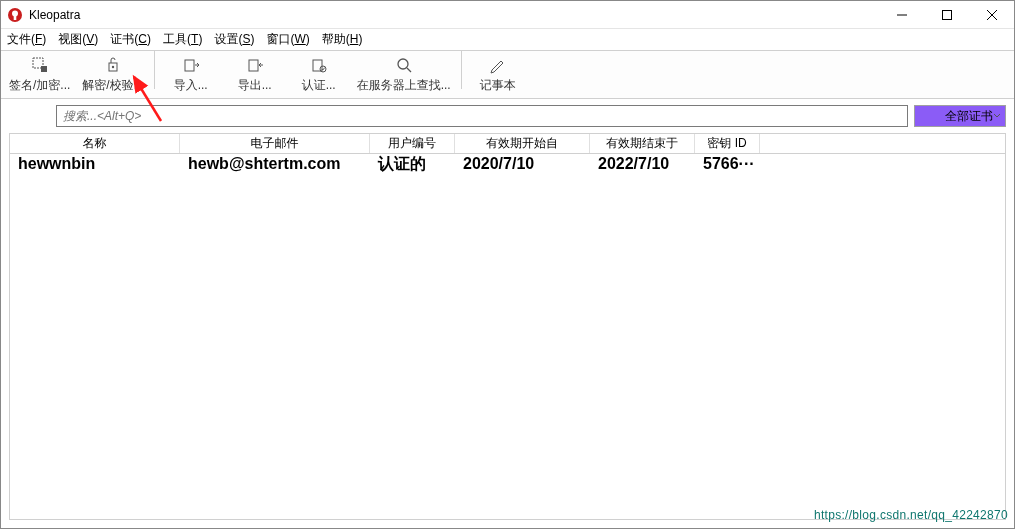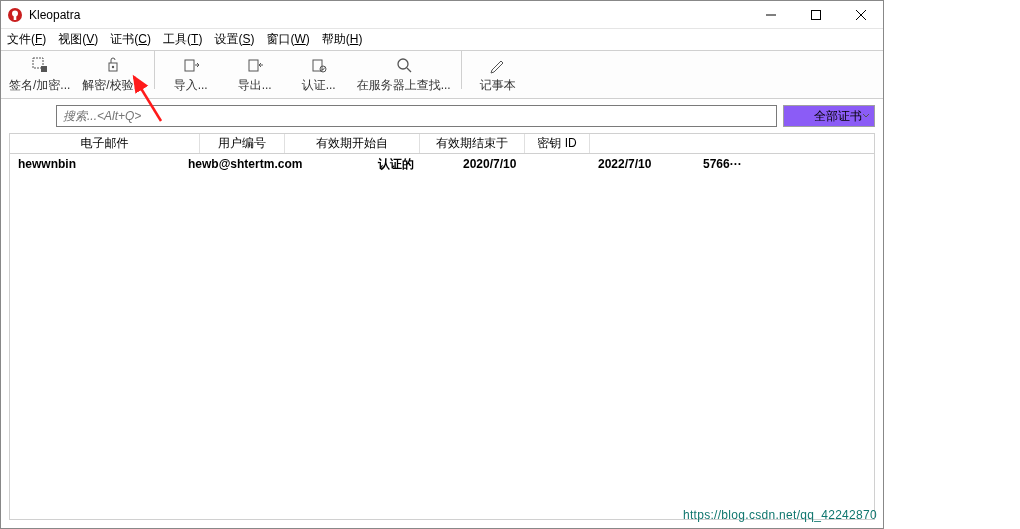--- a/index.html
+++ b/index.html
@@ -1,17 +1,17 @@
 <!DOCTYPE html>
 <html><head>
 <meta charset="utf-8">
 <style>
   * { box-sizing: border-box; font-family: "Microsoft YaHei", "Segoe UI", sans-serif; }
   body { margin: 0; background: #fff; }
-  .window { width: 884px; height: 529px; border: 1px solid #888; display: flex; flex-direction: column; position: relative; background: #fff; }
+  .window { width: 1015px; height: 529px; border: 1px solid #888; display: flex; flex-direction: column; position: relative; background: #fff; }
 
   
   .titlebar { height: 28px; display: flex; align-items: center; padding: 0 0 0 6px; border-bottom: 1px solid #e5e5e5; }
   .titlebar .app-icon { width: 16px; height: 16px; margin-right: 6px; }
   .titlebar .title { font-size: 12px; flex: 1; }
   .win-controls { display: flex; }
   .win-btn { width: 45px; height: 27px; display: flex; align-items: center; justify-content: center; }
   .win-btn svg { width: 10px; height: 10px; }
 
   
@@ -28,21 +28,21 @@
   
   .searchrow { display: flex; padding: 6px 8px; gap: 6px; }
   .searchbox { flex: 1; border: 1px solid #7a7a7a; height: 22px; font-size: 12px; padding: 0 6px; color: #888; font-style: italic; margin-left: 47px; }
   .filter-sel { width: 92px; height: 22px; border: 1px solid #a0a0a0; font-size: 12px; background: #8b5cf6; display:flex; align-items:center; justify-content:flex-end; padding:0 4px 0 6px; }
 
   
   .table-wrap { flex: 1; margin: 0 8px 8px 8px; border: 1px solid #d0d0d0; overflow: hidden; display:flex; flex-direction:column; }
   .thead { display: flex; height: 20px; font-size: 12px; border-bottom: 1px solid #d0d0d0; background: #fff; }
   .th { border-right: 1px solid #e0e0e0; display:flex; align-items:center; justify-content:center; padding: 0 4px; white-space: nowrap; }
   .tbody { flex:1; }
-  .tr { display: flex; height: 20px; font-size: 12px; align-items:center; }
+  .tr { display: flex; height: 20px; font-size: 16px; align-items:center; }
   .td { padding: 0 8px; white-space: nowrap; font-weight: 600; }
 
   .c-name  { width: 170px; }
   .c-email { width: 190px; }
   .c-user  { width: 85px; }
   .c-start { width: 135px; }
   .c-end   { width: 105px; }
   .c-key   { width: 65px; }
   .td.c-name  { text-align:left; }
   .td.c-email { text-align:left; }
@@ -175,20 +175,21 @@
     <div class="filter-sel">
       <span>全部证书</span>
       <span><svg width="8" height="8" viewBox="0 0 8 8">
             <path d="M1 2 l3 3 l3 -3" fill="none" stroke="#555"></path>
           </svg></span>
     </div>
   </div>
 
   <div class="table-wrap">
     <div class="thead">
+      <div class="th c-name">名称</div>
       <div class="th c-email">电子邮件</div>
       <div class="th c-user">用户编号</div>
       <div class="th c-start">有效期开始自</div>
       <div class="th c-end">有效期结束于</div>
       <div class="th c-key">密钥 ID</div>
     </div>
     <div class="tbody">
       <div class="tr">
         <div class="td c-name">hewwnbin</div>
         <div class="td c-email">hewb@shtertm.com</div>

